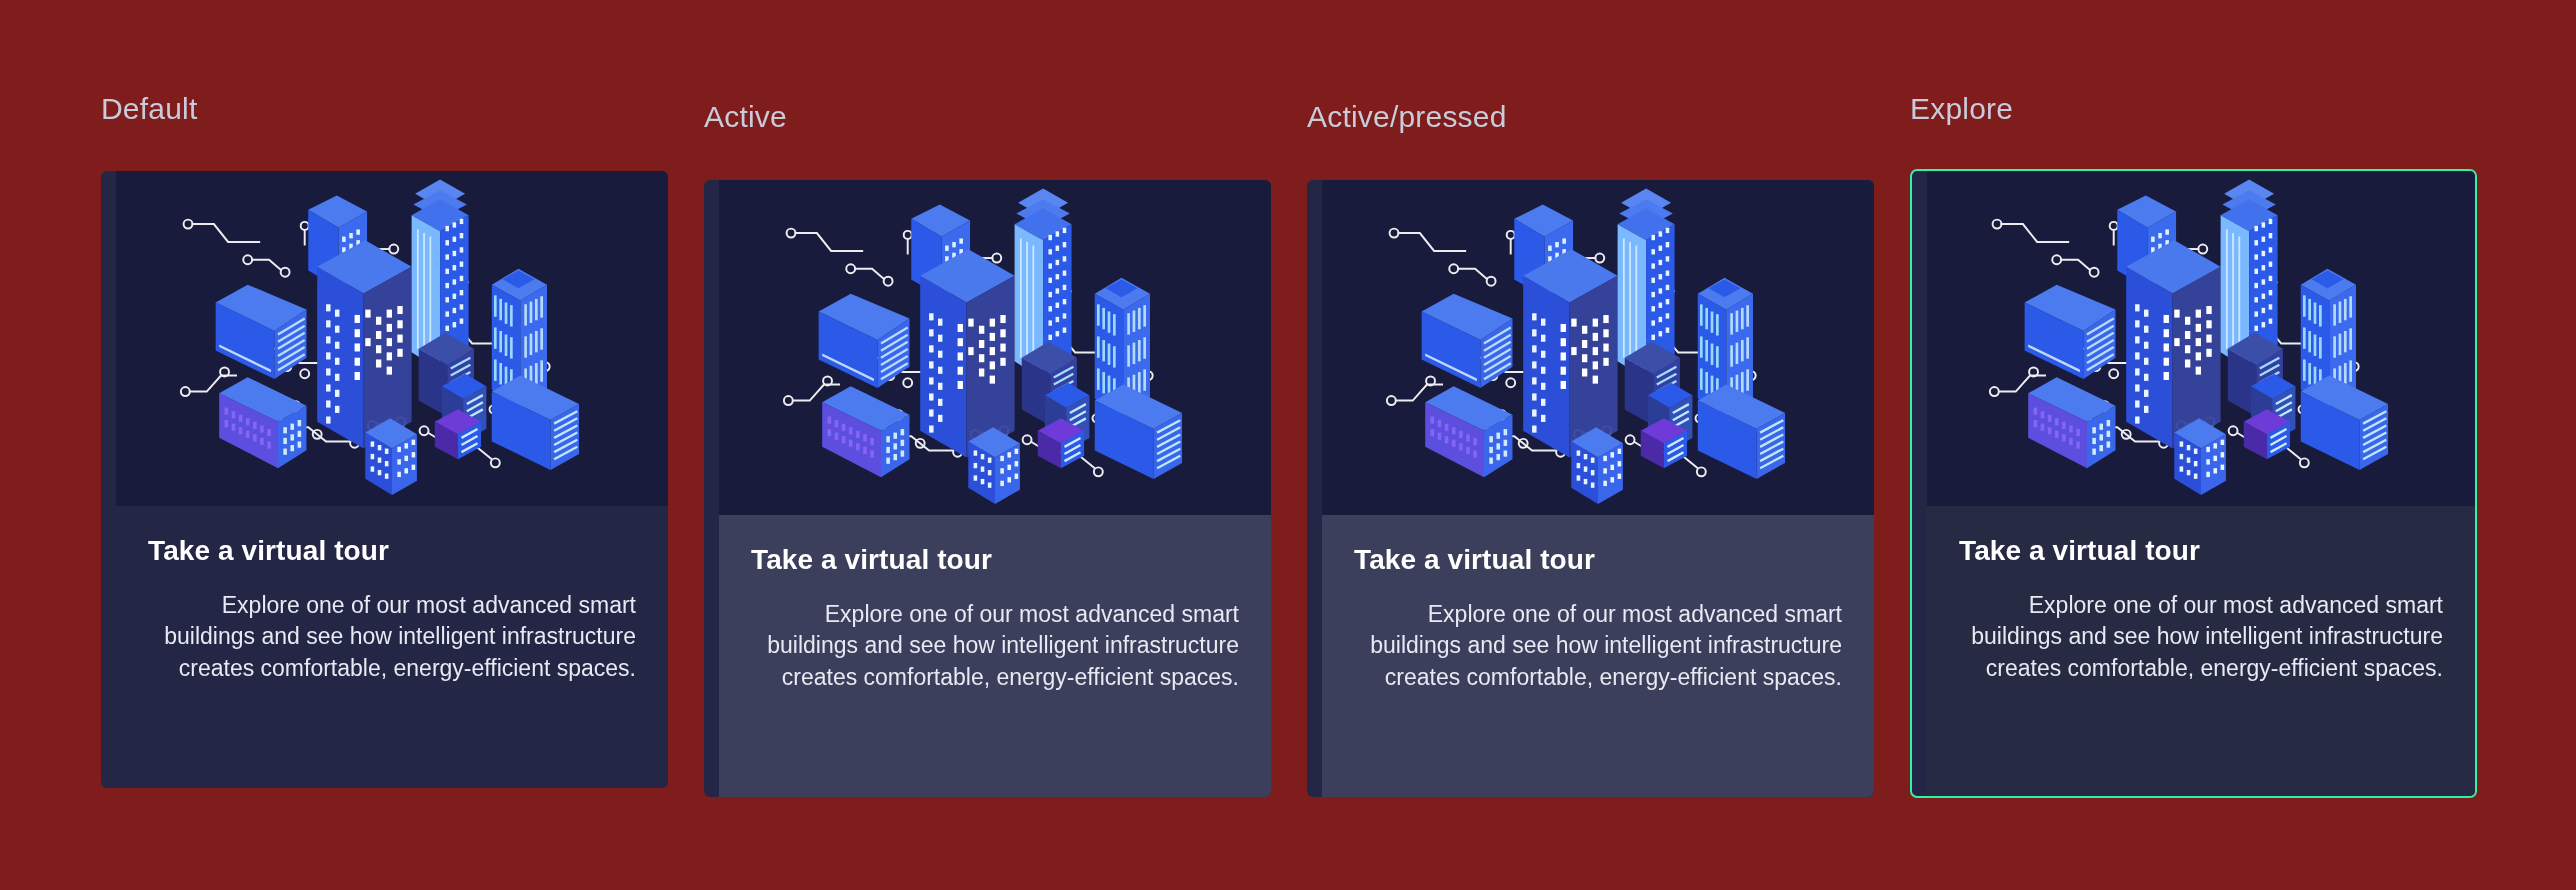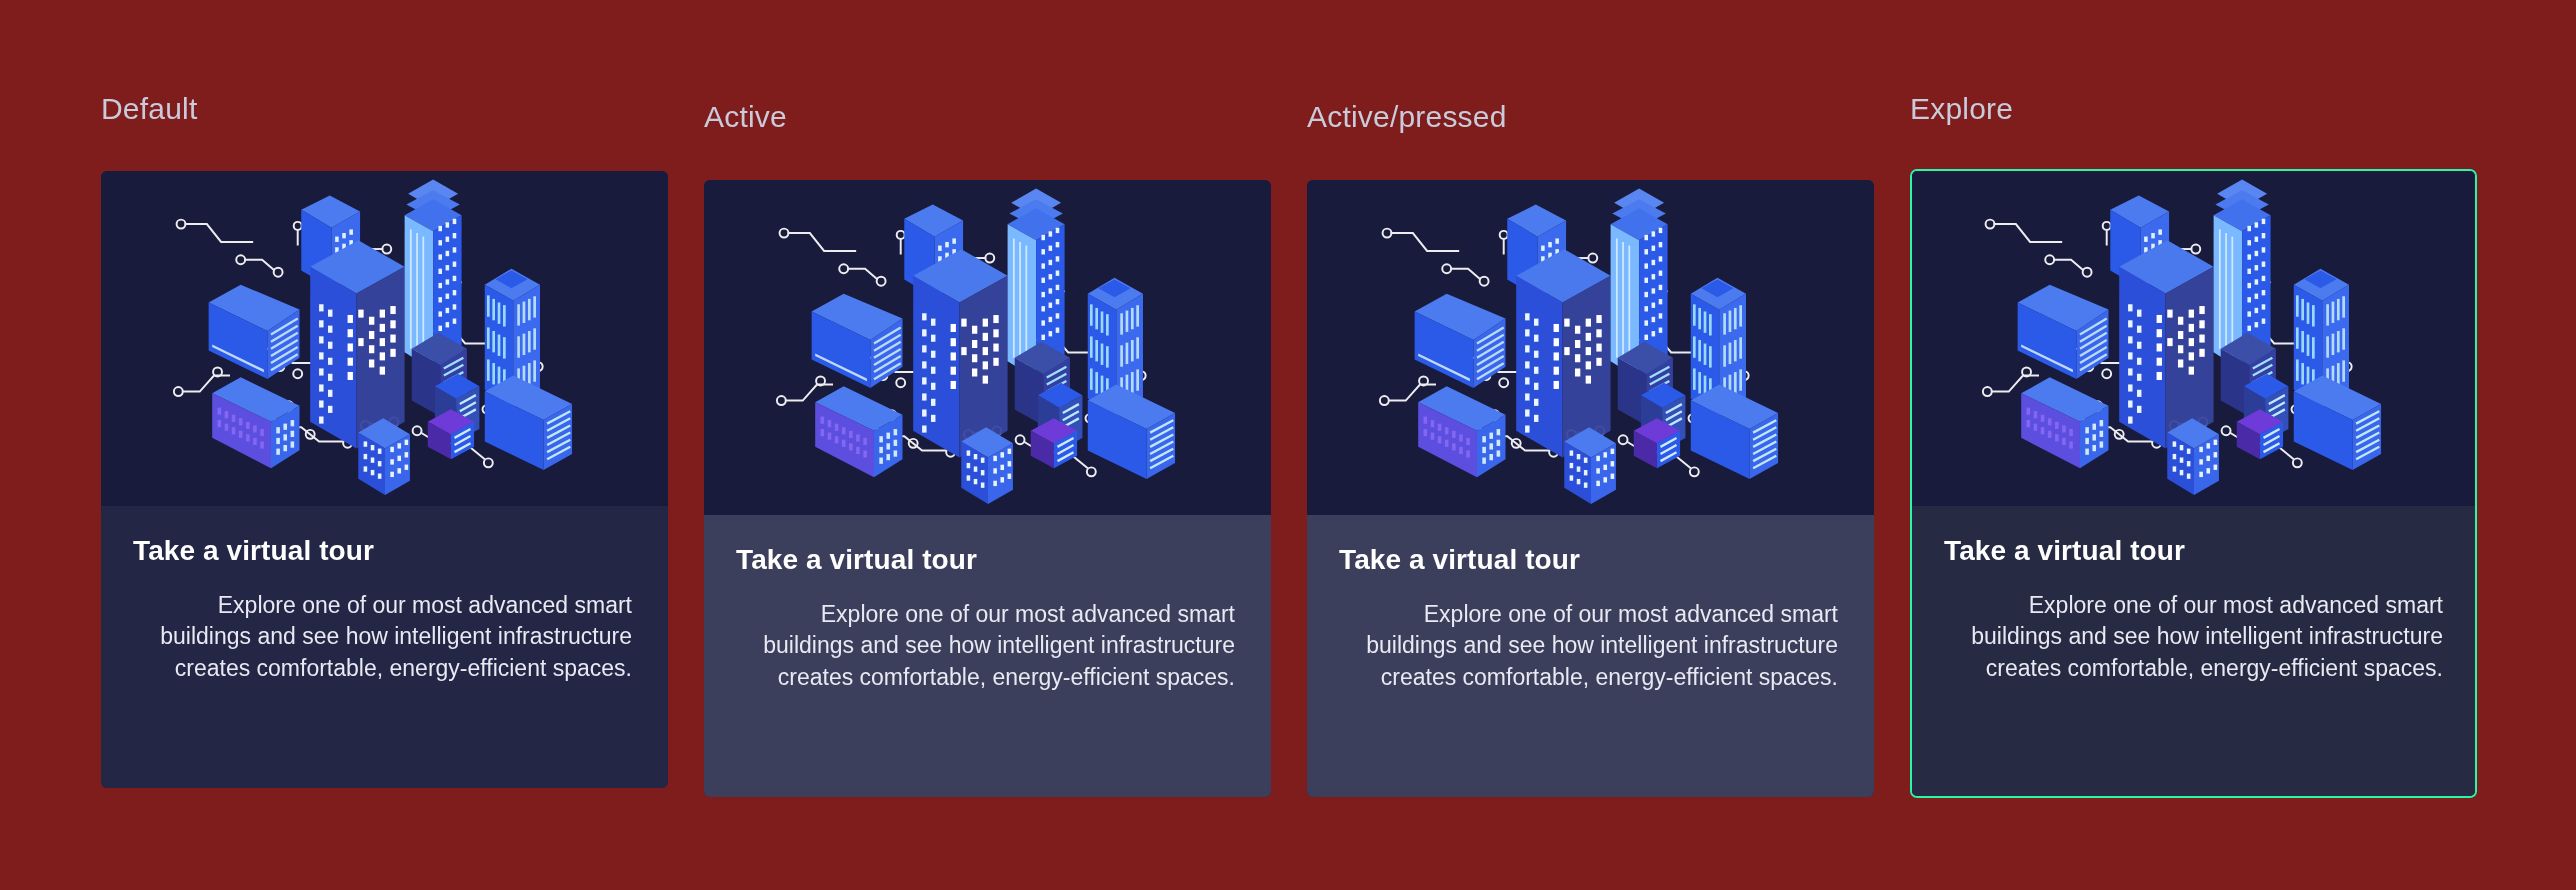--- a/index.html
+++ b/index.html
@@ -35,20 +35,21 @@
   }
 
   
   .card {
     position: absolute;
     border-radius: 6.2px;
     overflow: hidden;
     background: #232645;
     display: flex;
     flex-direction: column;
+    padding-left: 15px;
   }
 
   .card.selected {
     border: 2.7px solid #2BF5A6;
     border-radius: 7.1px;
   }
 
   .card-media {
     position: relative;
     width: 100%;

